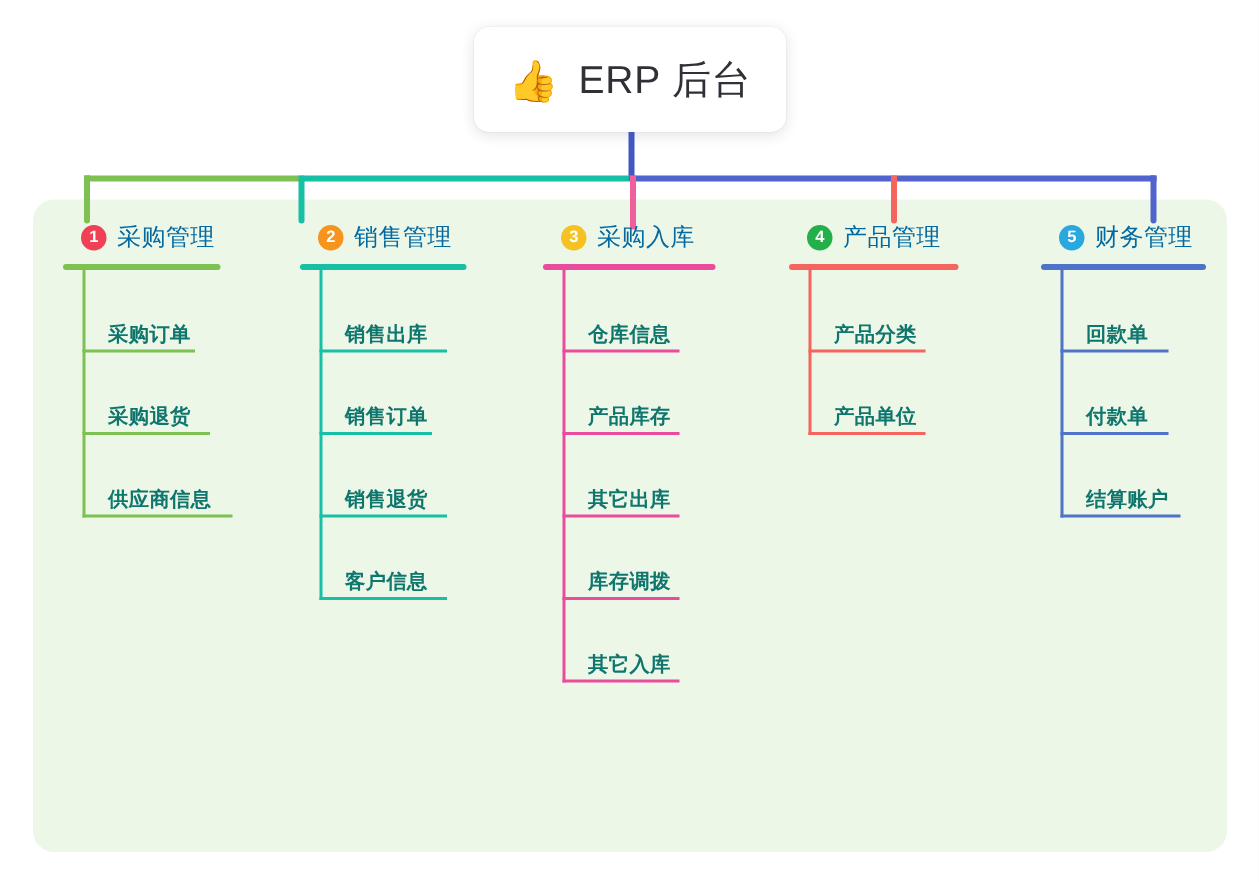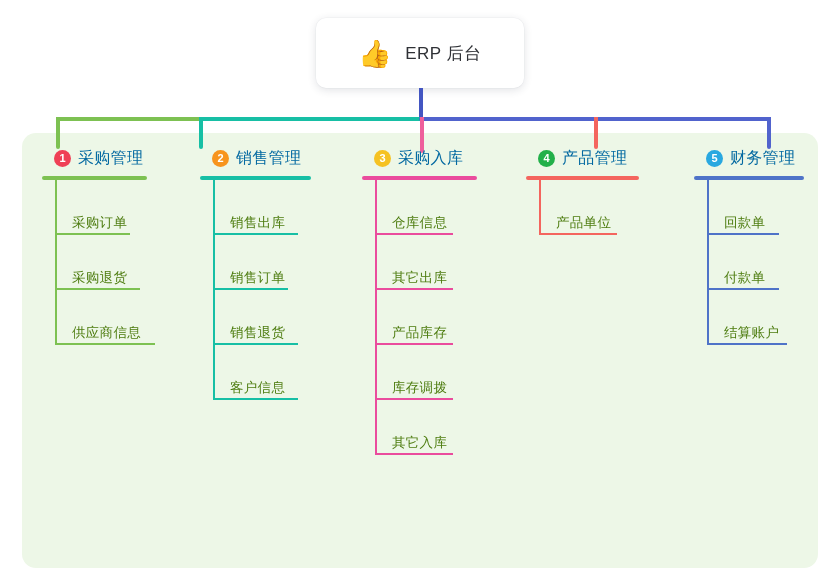--- a/index.html
+++ b/index.html
@@ -36,21 +36,21 @@
     box-sizing: border-box;
   }
   #root-card .thumb {
     font-size: 27px;
     line-height: 1;
     color: #f0b429;
     display: inline-block;
     transform: translateY(1px);
   }
   #root-card .root-title {
-    font-size: 17px;
+    font-size: 26px;
     color: #2f3136;
     letter-spacing: 0.5px;
     white-space: nowrap;
   }
 
   
   .conn {
     position: absolute;
   }
   #stem-root {
@@ -149,24 +149,25 @@
     position: relative;
     height: 55px;
     box-sizing: border-box;
     display: flex;
     align-items: flex-end;
     padding-left: 17px;
     padding-bottom: 4px;
   }
   .item .label {
     font-size: 13.5px;
-    color: #4d7c0f;
+    color: #0f766e;
     letter-spacing: 0.3px;
     white-space: nowrap;
     line-height: 16px;
+    font-weight: bold;
   }
   .item .underline {
     position: absolute;
     left: 0;
     bottom: 0;
     height: 2px;
   }
 
   
   #col-0 { left: 42px;  }
@@ -253,25 +254,25 @@
         <span class="col-title">采购入库</span>
       </div>
       <div class="head-rule" style="background: rgb(234, 76, 157); width: 115px;"></div>
       <div class="items">
         <div class="rail" style="background: rgb(234, 76, 157);"></div>
         <div class="item">
           <span class="label">仓库信息</span>
           <div class="underline" style="background: rgb(234, 76, 157); width: 78px;"></div>
         </div>
         <div class="item">
+          <span class="label">产品库存</span>
+          <div class="underline" style="background: rgb(234, 76, 157); width: 78px;"></div>
+        </div>
+        <div class="item">
           <span class="label">其它出库</span>
-          <div class="underline" style="background: rgb(234, 76, 157); width: 78px;"></div>
-        </div>
-        <div class="item">
-          <span class="label">产品库存</span>
           <div class="underline" style="background: rgb(234, 76, 157); width: 78px;"></div>
         </div>
         <div class="item">
           <span class="label">库存调拨</span>
           <div class="underline" style="background: rgb(234, 76, 157); width: 78px;"></div>
         </div>
         <div class="item">
           <span class="label">其它入库</span>
           <div class="underline" style="background: rgb(234, 76, 157); width: 78px;"></div>
         </div>
@@ -279,20 +280,24 @@
     </div>
   <div class="column" id="col-3">
       <div class="col-head">
         <span class="badge" style="background: rgb(35, 176, 74);">4</span>
         <span class="col-title">产品管理</span>
       </div>
       <div class="head-rule" style="background: rgb(244, 101, 94); width: 113px;"></div>
       <div class="items">
         <div class="rail" style="background: rgb(244, 101, 94);"></div>
         <div class="item">
+          <span class="label">产品分类</span>
+          <div class="underline" style="background: rgb(244, 101, 94); width: 78px;"></div>
+        </div>
+        <div class="item">
           <span class="label">产品单位</span>
           <div class="underline" style="background: rgb(244, 101, 94); width: 78px;"></div>
         </div>
       </div>
     </div>
   <div class="column" id="col-4">
       <div class="col-head">
         <span class="badge" style="background: rgb(41, 168, 224);">5</span>
         <span class="col-title">财务管理</span>
       </div>

